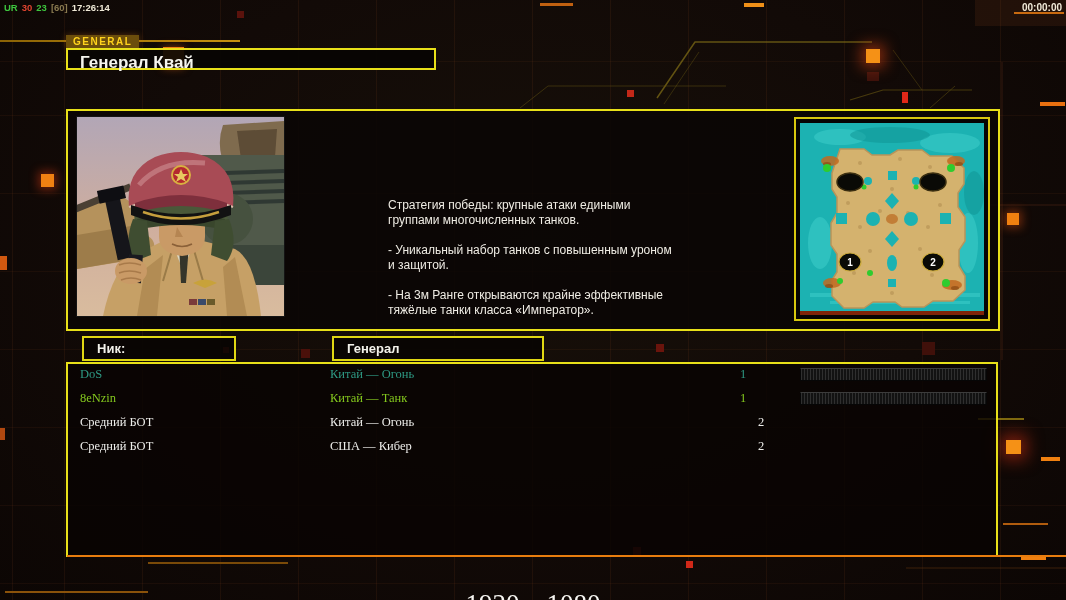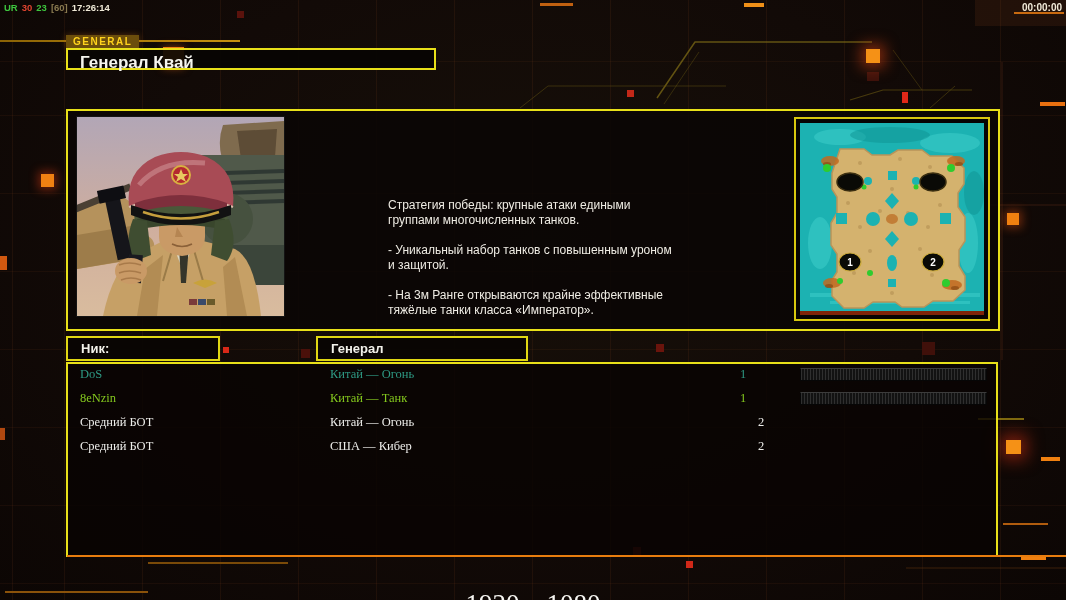--- a/index.html
+++ b/index.html
@@ -30,21 +30,21 @@
 
   
   #info-panel{left:66px;top:109px;width:934px;height:222px;border:2px solid #e8e019;background:rgba(10,6,4,.88);}
   #portrait{left:77px;top:117px;width:207px;height:199px;background:#222;outline:1px solid #141414;}
   #description{left:388px;top:161px;width:340px;font-size:12px;line-height:15px;color:#efece4;margin-top:37px;}
   #description p{margin:0 0 15px 0;white-space:pre-line;}
   #map-box{left:794px;top:117px;width:196px;height:204px;border:2px solid #d8c70e;background:#060403;padding:4px;}
   #map-inner{position:relative;width:184px;height:188px;border-bottom:4px solid #7e2408;box-sizing:content-box;}
 
   
-  .hdr-box{border:2px solid #e0d713;background:rgba(8,5,3,.94);height:25px;font-size:13px;font-weight:bold;color:#f2f1ea;}
+  .hdr-box{border:2px solid #e0d713;background:rgba(8,5,3,.94);height:25px;font-size:13px;font-weight:bold;color:#f2f1ea;margin-left:16px;}
   #hdr-nick{left:66px;top:336px;width:154px;}
   #hdr-general{left:316px;top:336px;width:212px;}
   #hdr-team{left:700px;top:336px;width:212px;}
   .hdr-box .t{position:absolute;top:0;line-height:21px;}
   .hl{left:13px;}
   #hdr-progress-label{left:97px;}
 
   
   #roster-panel{left:66px;top:362px;width:932px;height:195px;border:2px solid #e8e019;border-bottom:none;background:rgba(8,4,3,.82);}
   .trow{position:absolute;left:66px;width:932px;height:20px;font-size:12.5px;}

